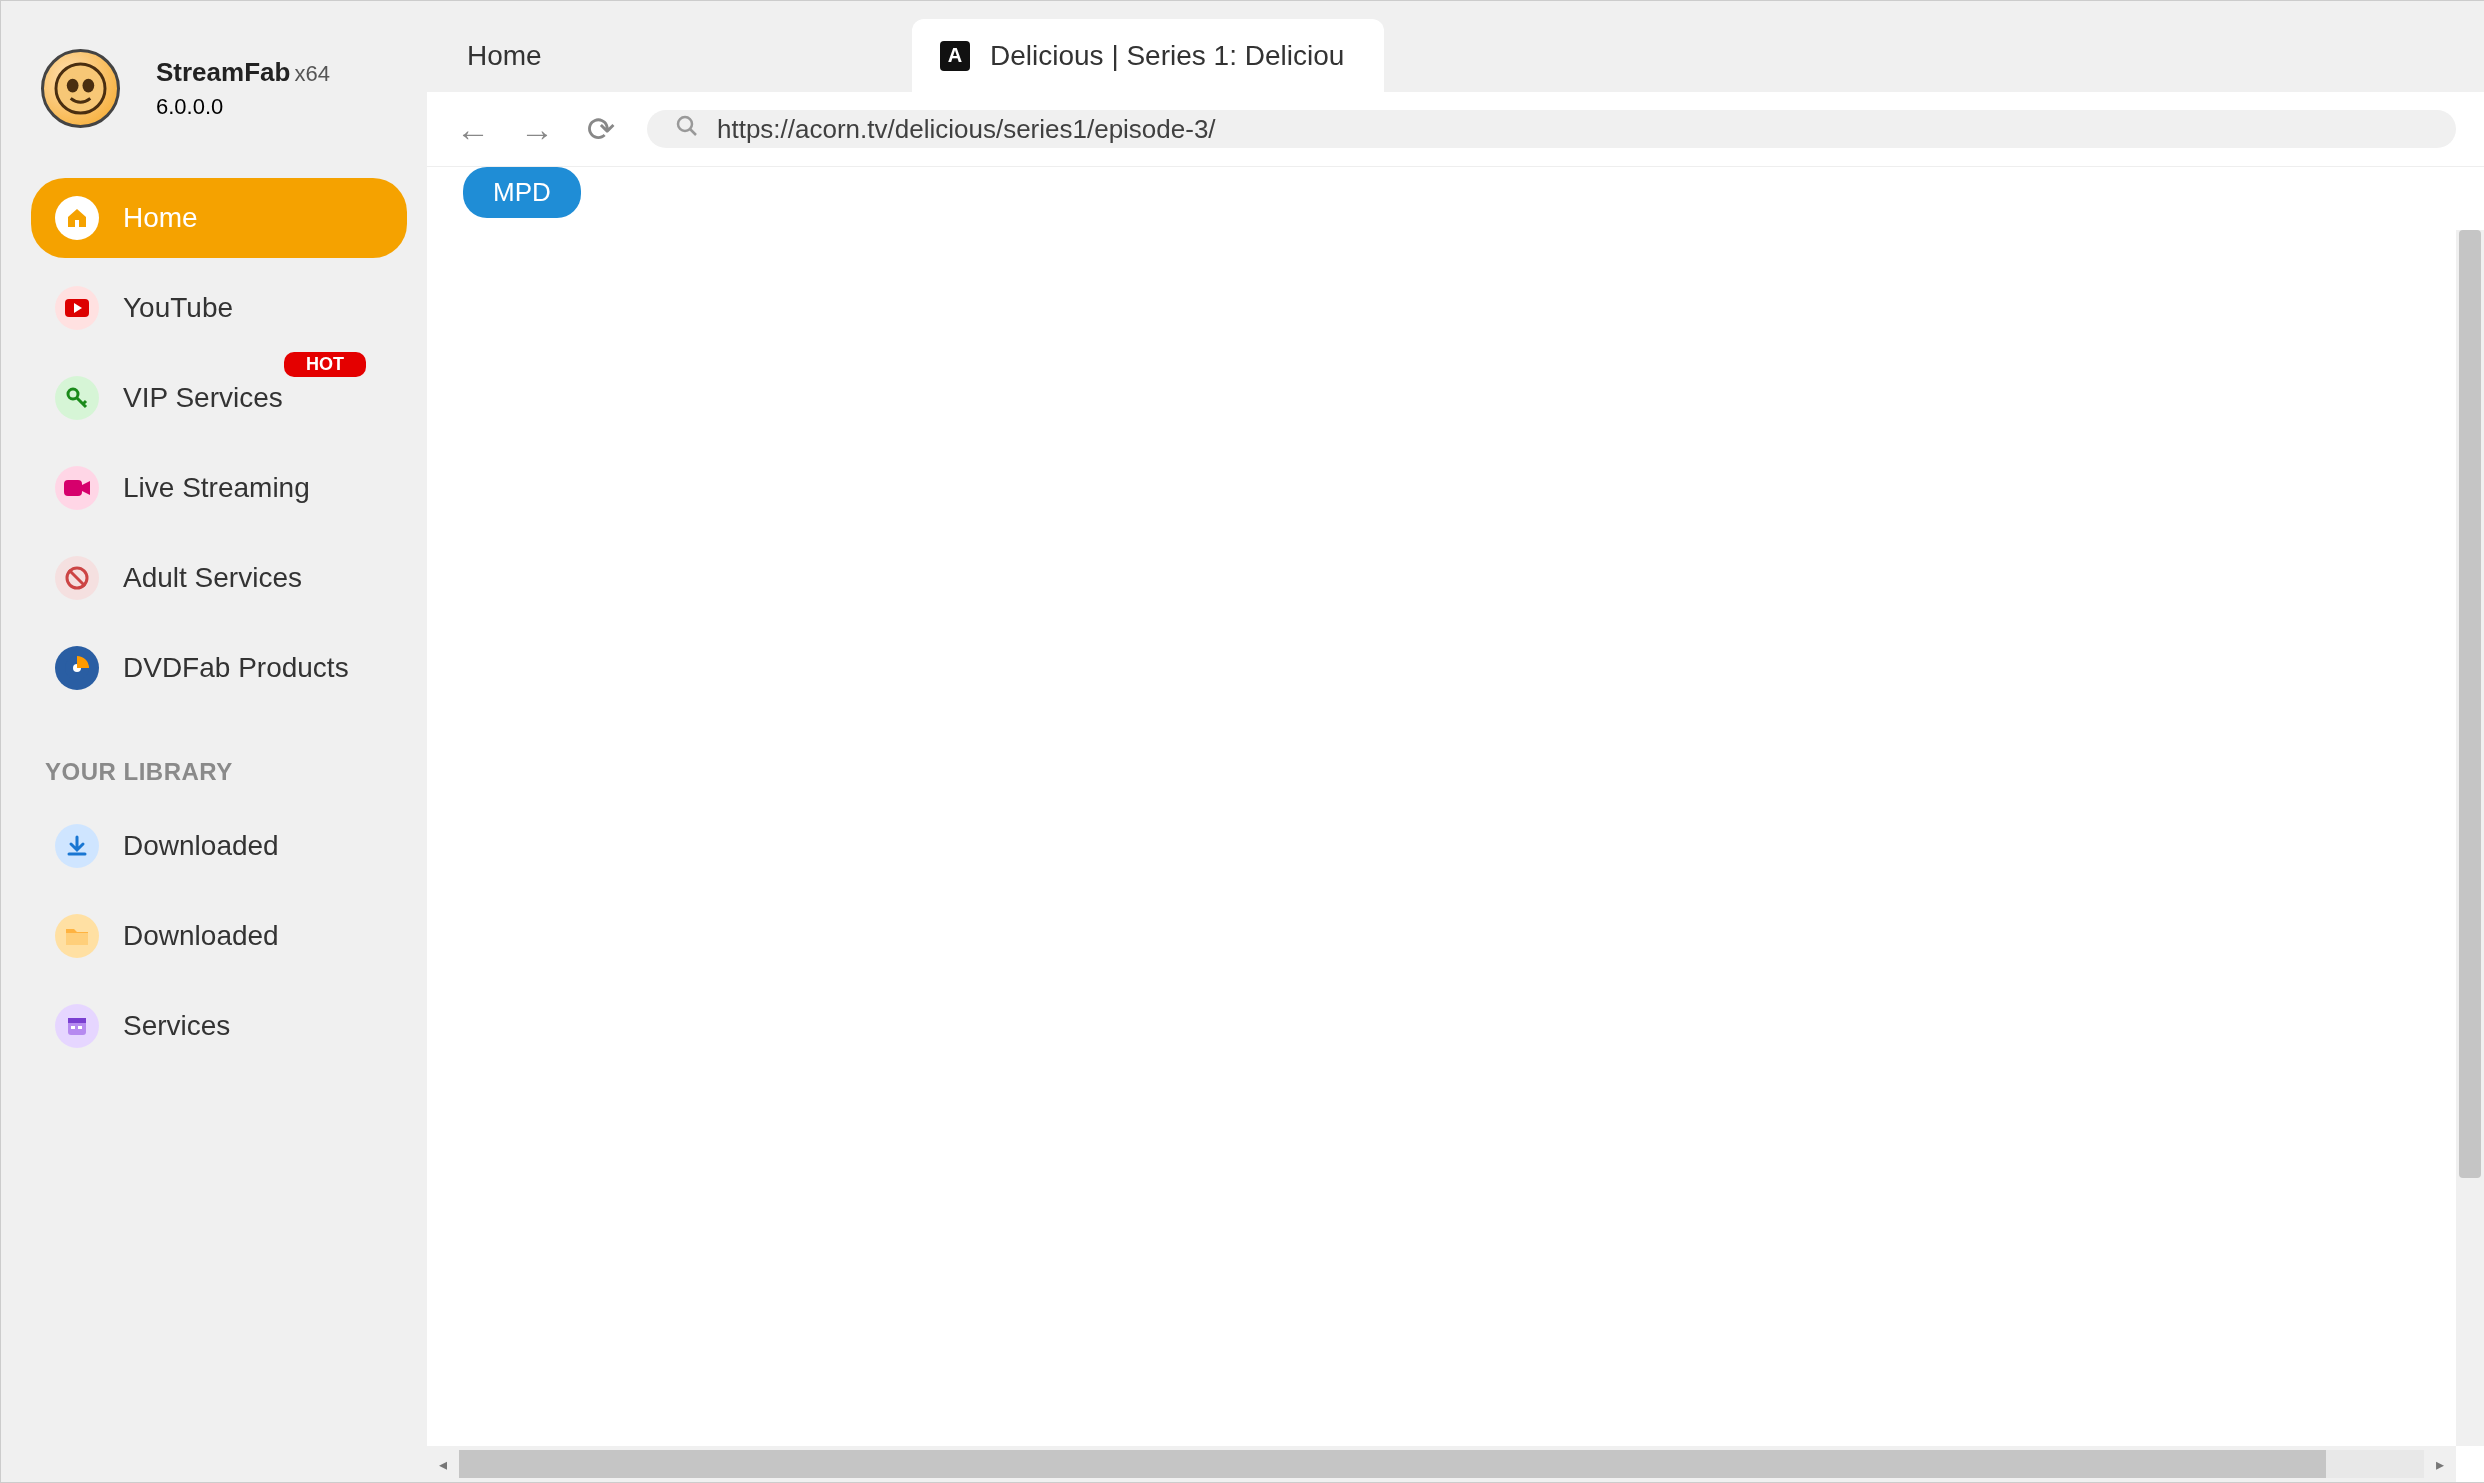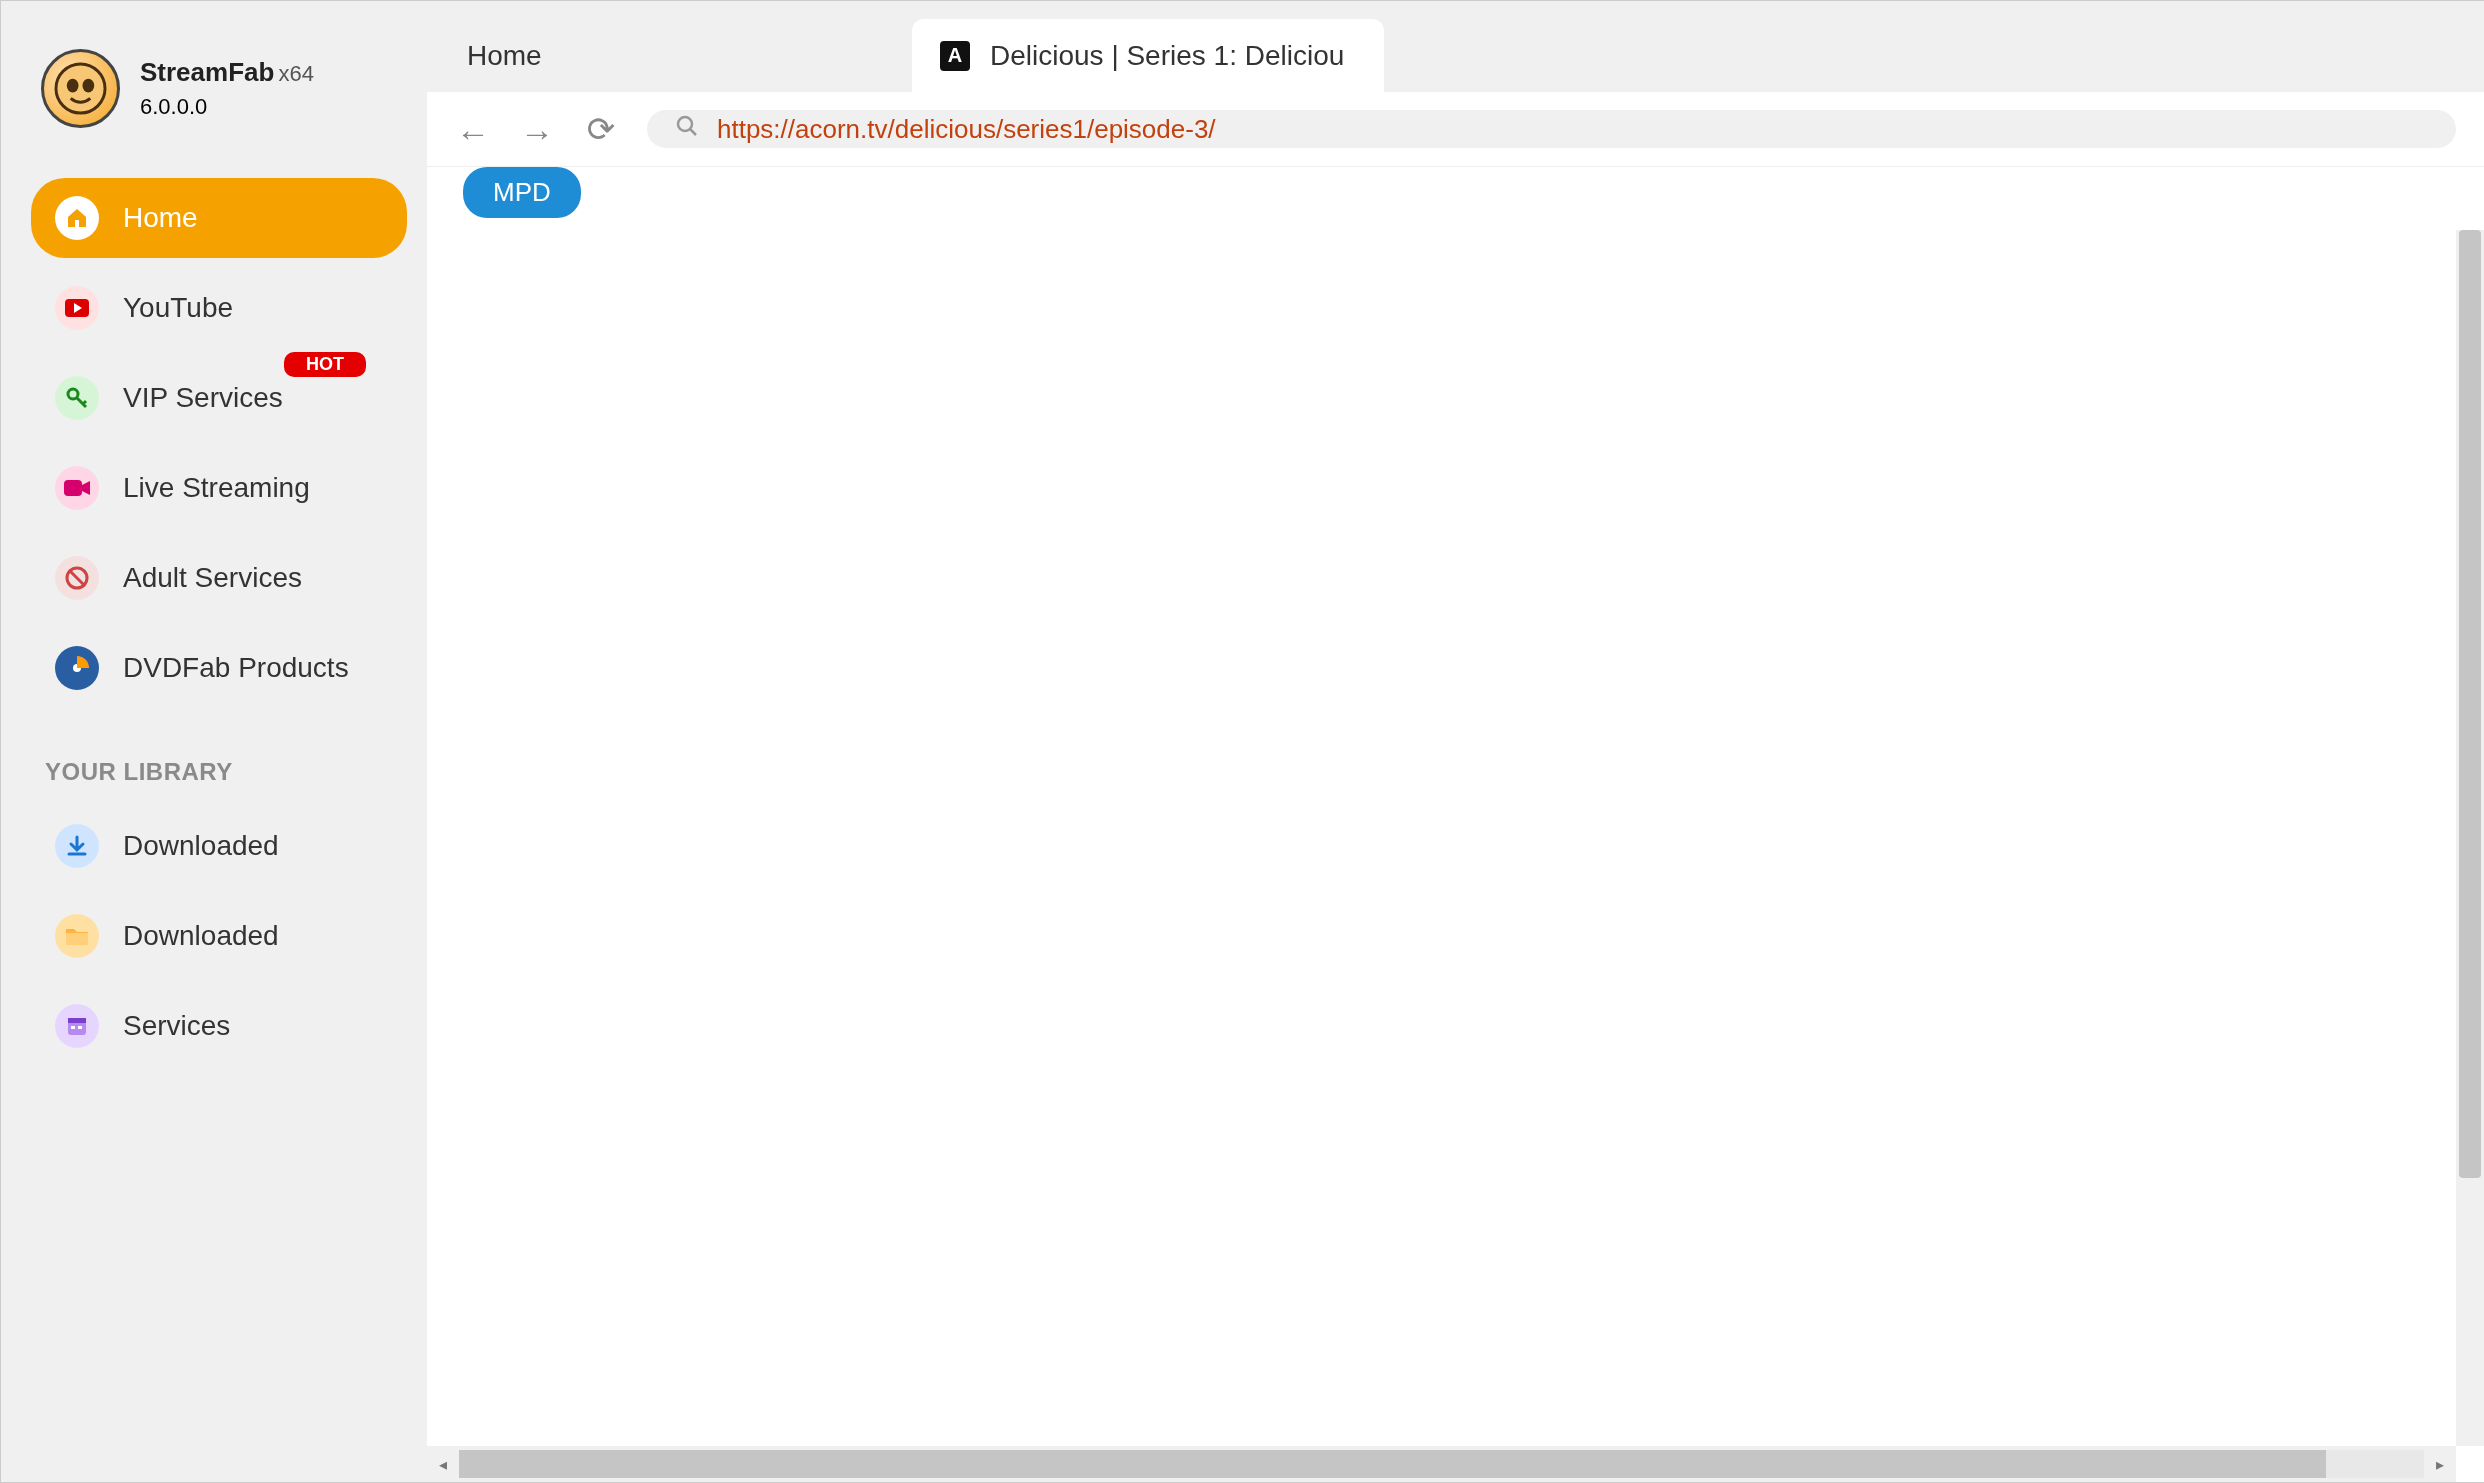--- a/index.html
+++ b/index.html
@@ -3,21 +3,21 @@
 <meta charset="utf-8">
 <style>
 * { margin: 0; padding: 0; box-sizing: border-box; font-family: Arial, Helvetica, sans-serif; }
 body { background: #f0f0f0; width: 2485px; height: 1483px; overflow: hidden; }
 .window { width: 2485px; height: 1483px; background: #f0f0f0; border: 1px solid #ccc; position: relative; }
 .titlebar { height: 18px; background: #f0f0f0; position: relative; }
 .titlebar-controls { position: absolute; right: 25px; top: 18px; display: flex; gap: 22px; align-items: center; color: #888; }
 .titlebar-controls .ctrl { font-size: 32px; cursor: pointer; line-height: 1; }
 .app-body { display: flex; height: calc(100% - 18px); }
 .sidebar { width: 426px; background: #f0f0f0; padding: 30px 20px 20px 30px; display: flex; flex-direction: column; }
-.logo-row { display: flex; align-items: center; gap: 20px; margin-bottom: 50px; margin-left: 10px; }
+.logo-row { display: flex; align-items: center; gap: 36px; margin-bottom: 50px; margin-left: 10px; }
 .logo-img { width: 79px; height: 79px; border-radius: 50%; background: radial-gradient(circle at 35% 35%, #ffe0b3, #f5a623); border: 3px solid #444; display:flex; align-items:center; justify-content:center; font-size:36px; }
 .logo-text .name { font-size: 26px; font-weight: bold; color: #222; }
 .logo-text .arch { font-size: 22px; color: #555; margin-left: 4px; font-weight: normal; }
 .logo-text .ver { font-size: 22px; color: #000000; margin-top: 6px; }
 .nav-item { display: flex; align-items: center; gap: 24px; padding: 18px 24px; border-radius: 34px; font-size: 28px; color: #333; cursor: pointer; position: relative; margin-bottom: 10px; }
 .nav-item.active { background: #f5a200; color: #fff; }
 .nav-item .icon-bg { width: 44px; height: 44px; border-radius: 50%; display: flex; align-items: center; justify-content: center; font-size: 24px; flex: 0 0 44px; }
 .nav-item.active .icon-bg { background: #fff; color: #f5a200; }
 .yt .icon-bg { background: #ffe1e1; color: #d00; }
 .vip .icon-bg { background: #d6f5d6; color: #1a8a1a; }
@@ -30,21 +30,21 @@
 .done .icon-bg { background: #ffe0a3; color: #e88a00; }
 .sched .icon-bg { background: #e6d6ff; color: #7a3fd1; }
 .main { flex: 1; display: flex; flex-direction: column; background: #fff; border-top-left-radius: 0; position: relative; }
 .tab-bar { height: 73px; background: #f0f0f0; display: flex; align-items: flex-end; }
 .tab { height: 73px; display: flex; align-items: center; padding: 0 40px 0 40px; font-size: 28px; color: #333; cursor: pointer; }
 .tab.home-tab { width: 485px; }
 .tab.active-tab { background: #fff; border-top-left-radius: 12px; border-top-right-radius: 12px; padding-left: 28px; gap: 20px; max-width: 475px; overflow: hidden; white-space: nowrap; }
 .tab.active-tab .tab-icon { width: 30px; height: 30px; background: #111; color: #fff; display: flex; align-items: center; justify-content: center; font-weight: bold; border-radius: 4px; font-size: 20px; flex: 0 0 30px; }
 .addr-row { height: 75px; background: #fff; display: flex; align-items: center; padding: 0 28px; gap: 28px; border-bottom: 1px solid #eee; }
 .nav-btn { font-size: 34px; color: #888; cursor: pointer; width: 36px; text-align: center; }
-.addr-input { flex: 1; height: 38px; background: #f0f0f0; border-radius: 26px; display: flex; align-items: center; padding: 0 28px; gap: 18px; color: #c2410c; font-size: 26px; }
+.addr-input { flex: 1; height: 38px; background: #f0f0f0; border-radius: 26px; display: flex; align-items: center; padding: 0 28px; gap: 18px; color: #404040; font-size: 26px; }
 .chip-row { height: 63px; background: #fff; display: flex; align-items: flex-start; padding-left: 36px; }
 .chip { background: #1f8dd6; color: #fff; padding: 10px 30px; border-radius: 24px; font-size: 26px; }
 .content-frame { flex: 1; background: #fff; position: relative; overflow: hidden; }
 .acorn-page { position: absolute; inset: 0; background: #000; overflow: hidden; }
 .player-area { position: absolute; top: 261px; left: 89px; right: 119px; bottom: 0; background: #000; }
 .vscroll { position: absolute; right: 0; top: 0; bottom: 36px; width: 28px; background: #f0f0f0; }
 .vscroll .vthumb { position: absolute; top: 0; left: 3px; width: 22px; height: 78%; background: #c5c5c5; border-radius: 4px; }
 .hscroll { position: absolute; bottom: 0; left: 0; right: 28px; height: 36px; background: #f0f0f0; }
 .hscroll .larrow, .hscroll .rarrow { position: absolute; width: 32px; height: 36px; display: flex; align-items: center; justify-content: center; color: #777; background: #f0f0f0; }
 .hscroll .larrow { left: 0; }

